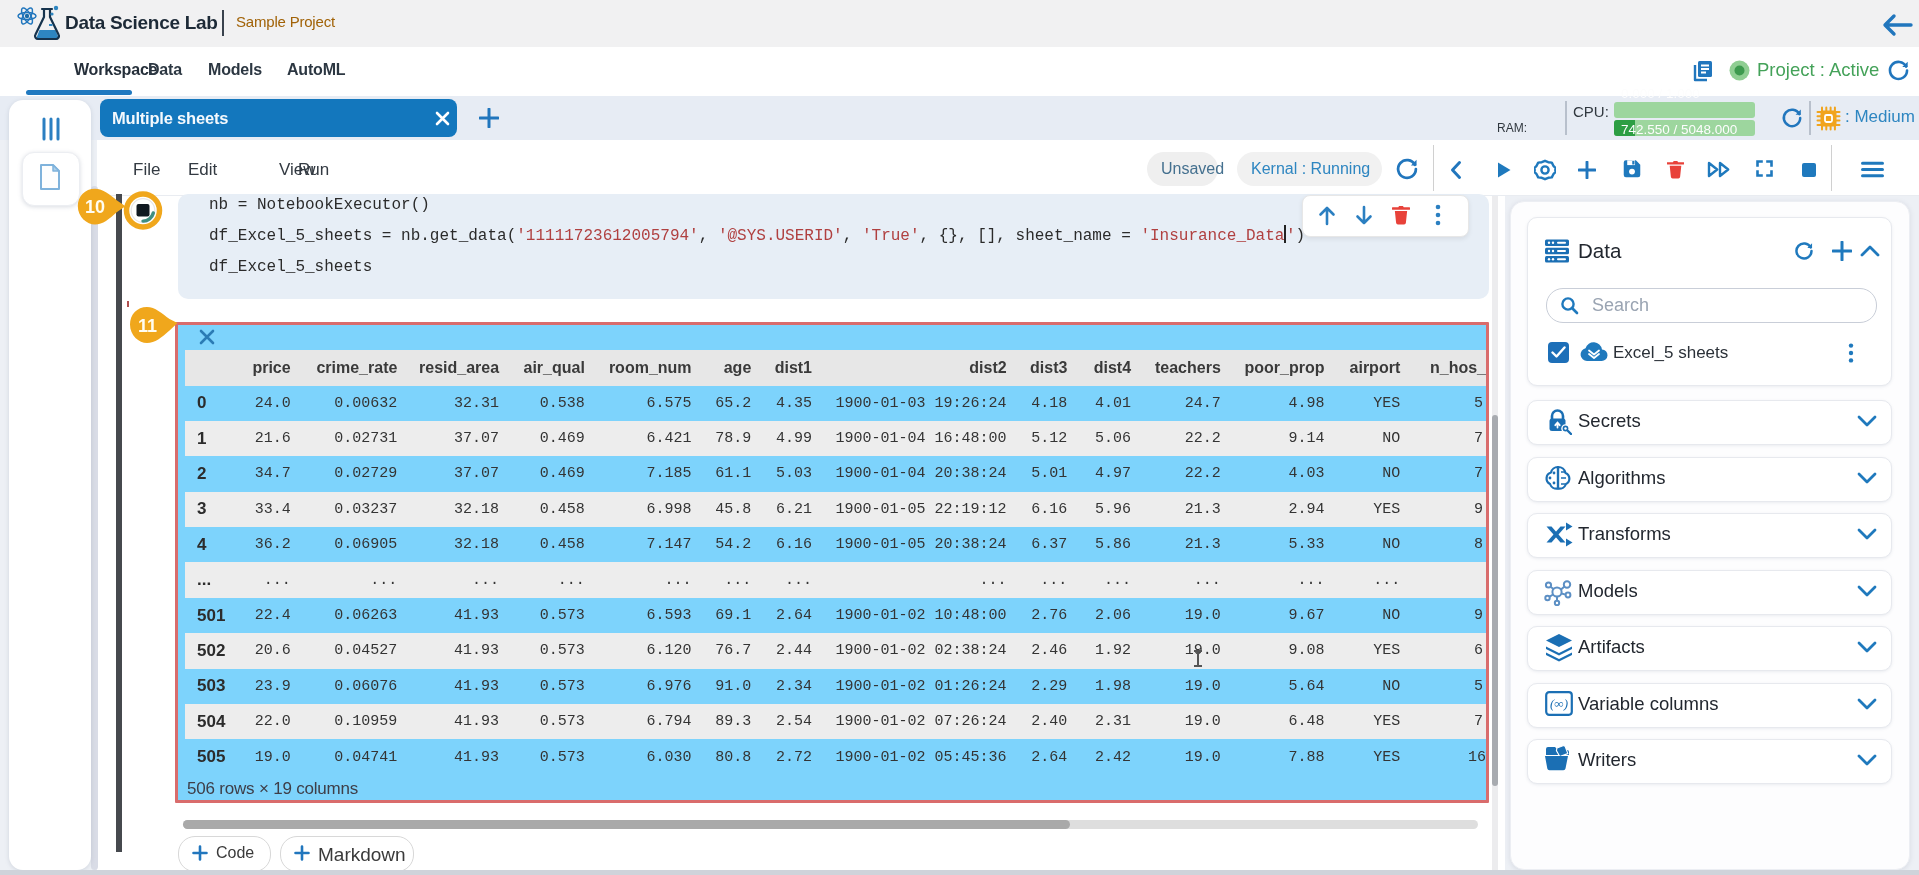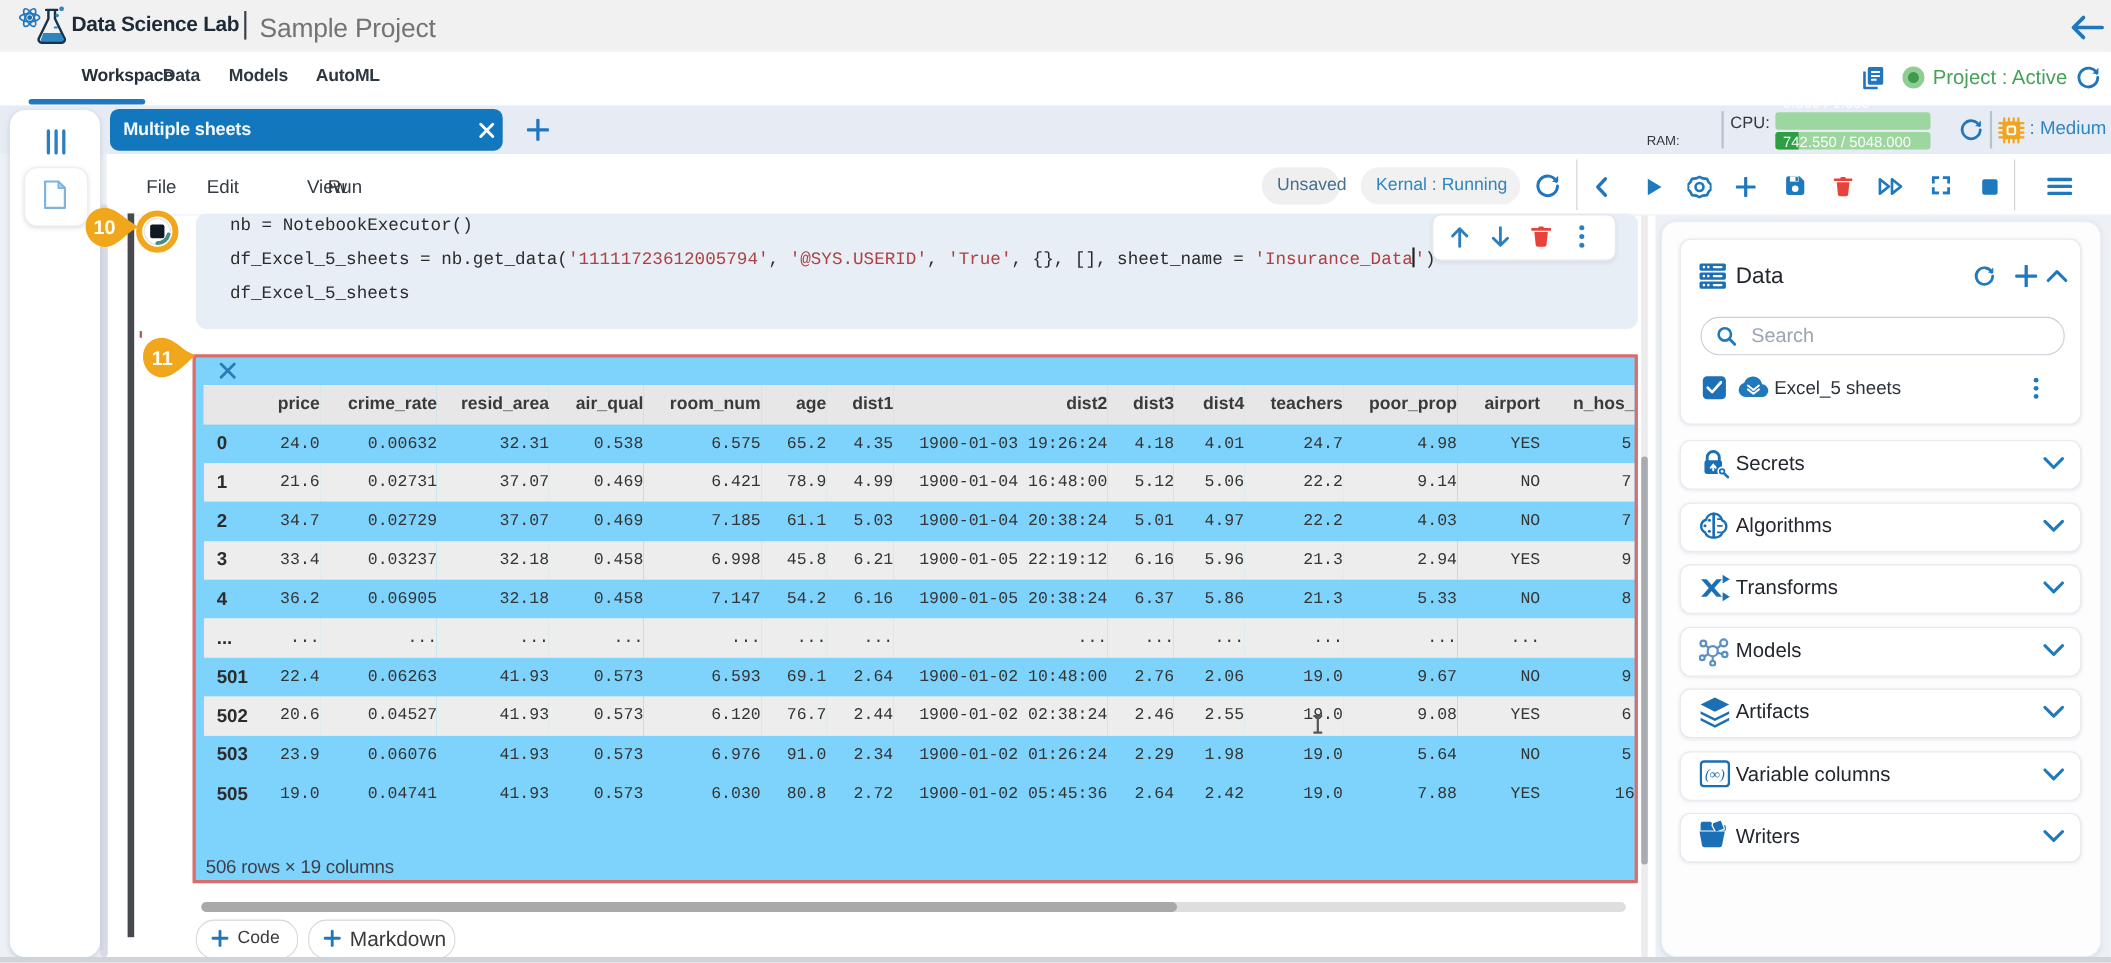--- a/index.html
+++ b/index.html
@@ -30,21 +30,21 @@
   </g>
   <circle cx="11" cy="14" r="2.2" fill="#1b6ca8"></circle>
   <path d="M23.5 28 h16 L42 34.5 a2.5 2.5 0 0 1 -2.5 3.5 h-16 a2.5 2.5 0 0 1 -2.5-3.5 Z" fill="#2e86c1"></path>
   <path d="M26 7 h10 M28 7 v8 L19.5 32.5 a3 3 0 0 0 2.8 4.5 h17.4 a3 3 0 0 0 2.8-4.5 L34 15 V7" fill="none" stroke="#16334d" stroke-width="2.2" stroke-linejoin="round" stroke-linecap="round"></path>
   <circle cx="36" cy="12" r="1.6" fill="#2e86c1"></circle>
   <circle cx="40" cy="6" r="2.2" fill="#2e86c1"></circle>
   <path d="M33 23 l3.5 0" stroke="#2e86c1" stroke-width="2"></path>
 </svg>
 <div class="a" style="left:65px;top:12px;font-size:19px;font-weight:bold;color:#1d2a37;letter-spacing:-0.3px;white-space:nowrap;">Data Science Lab</div>
 <div class="a" style="left:222px;top:10px;width:2px;height:26px;background:#39424d;"></div>
-<div class="a" style="left:236px;top:13px;font-size:24px;color:#737373;letter-spacing:-0.2px;white-space:nowrap;">Sample Project</div>
+<div class="a" style="left:236px;top:13px;font-size:15px;color:#a16207;letter-spacing:-0.2px;white-space:nowrap;">Sample Project</div>
 <svg class="a" style="left:1880px;top:11px;" width="34" height="28" viewBox="0 0 34 28">
   <path d="M31 14 H6 M14 5 L5 14 L14 23" fill="none" stroke="#2176bd" stroke-width="3.4" stroke-linecap="round" stroke-linejoin="round"></path>
 </svg>
 
 <div class="a" style="left:0;top:47px;width:1919px;height:49px;background:#ffffff;"></div>
 <div class="a" style="left:38px;top:61px;font-size:16px;font-weight:bold;color:#252f3a;letter-spacing:-0.2px;margin-left:36px;">Workspace</div>
 <div class="a" style="left:148px;top:61px;font-size:16px;font-weight:bold;color:#2c3742;letter-spacing:-0.2px;">Data</div>
 <div class="a" style="left:208px;top:61px;font-size:16px;font-weight:bold;color:#2c3742;letter-spacing:-0.2px;">Models</div>
 <div class="a" style="left:287px;top:61px;font-size:16px;font-weight:bold;color:#2c3742;letter-spacing:-0.2px;">AutoML</div>
 <div class="a" style="left:26px;top:90px;width:106px;height:5px;background:#2079c0;border-radius:3px;"></div>
@@ -357,21 +357,21 @@
           <td class="ix">502</td>
           <td>20.6</td>
           <td>0.04527</td>
           <td>41.93</td>
           <td>0.573</td>
           <td>6.120</td>
           <td>76.7</td>
           <td>2.44</td>
           <td>1900-01-02 02:38:24</td>
           <td>2.46</td>
-          <td>2.55</td>
+          <td>1.92</td>
           <td>19.0</td>
           <td>9.08</td>
           <td>YES</td>
           <td>6 </td>
         </tr>
 <tr>
           <td class="ix">503</td>
           <td>23.9</td>
           <td>0.06076</td>
           <td>41.93</td>
@@ -380,20 +380,37 @@
           <td>91.0</td>
           <td>2.34</td>
           <td>1900-01-02 01:26:24</td>
           <td>2.29</td>
           <td>1.98</td>
           <td>19.0</td>
           <td>5.64</td>
           <td>NO</td>
           <td>5 </td>
         </tr>
+<tr class="g">
+          <td class="ix">504</td>
+          <td>22.0</td>
+          <td>0.10959</td>
+          <td>41.93</td>
+          <td>0.573</td>
+          <td>6.794</td>
+          <td>89.3</td>
+          <td>2.54</td>
+          <td>1900-01-02 07:26:24</td>
+          <td>2.40</td>
+          <td>2.31</td>
+          <td>19.0</td>
+          <td>6.48</td>
+          <td>YES</td>
+          <td>7 </td>
+        </tr>
 <tr>
           <td class="ix">505</td>
           <td>19.0</td>
           <td>0.04741</td>
           <td>41.93</td>
           <td>0.573</td>
           <td>6.030</td>
           <td>80.8</td>
           <td>2.72</td>
           <td>1900-01-02 05:45:36</td>

